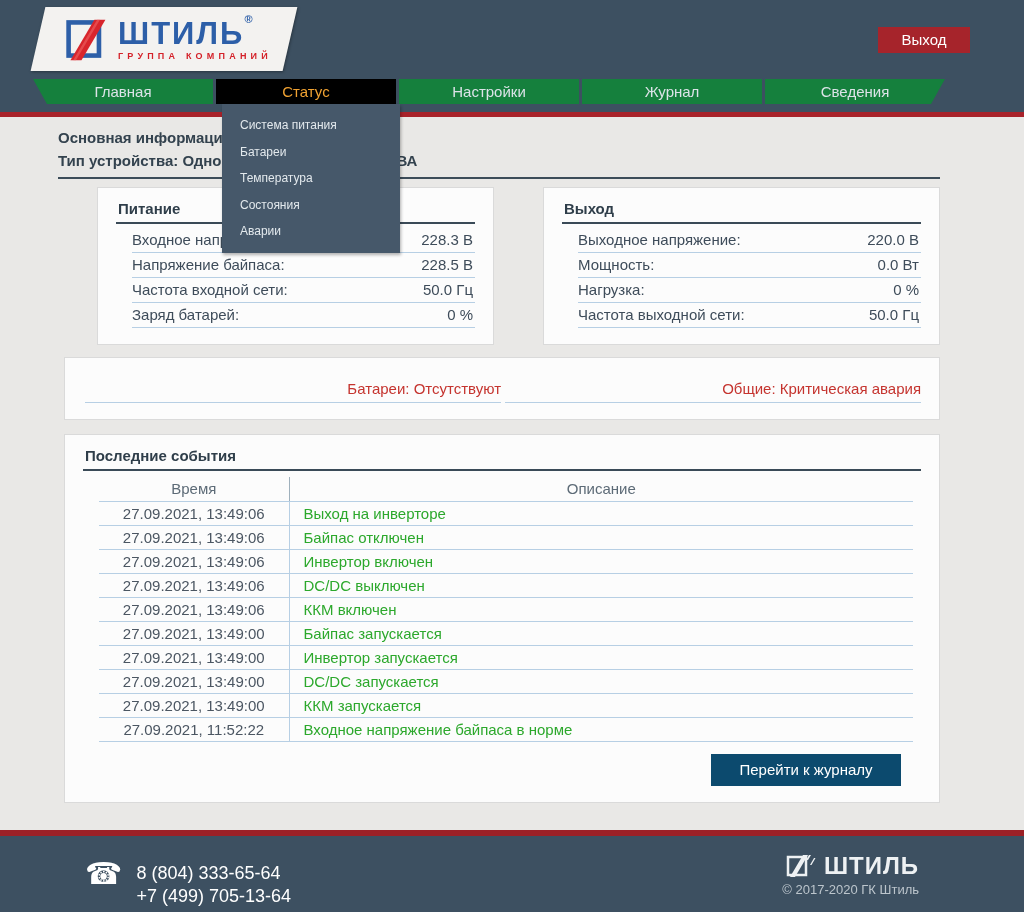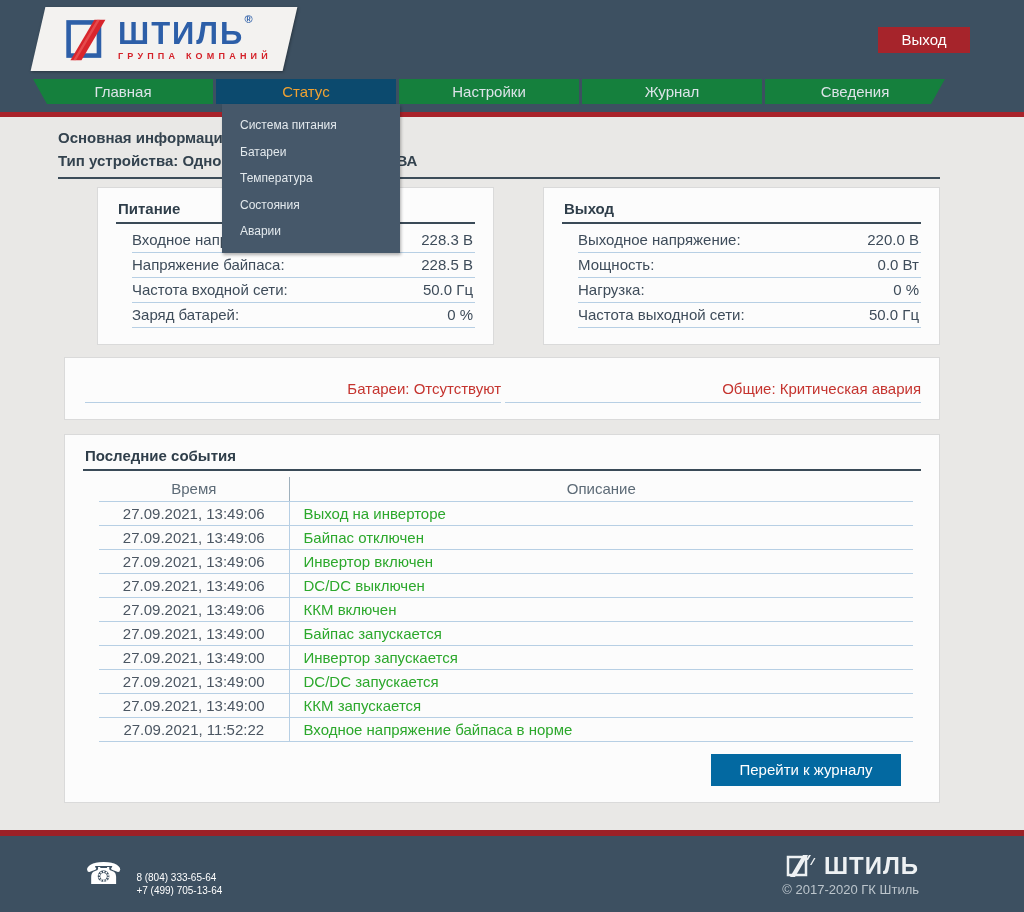--- a/index.html
+++ b/index.html
@@ -33,21 +33,21 @@
     border:none; cursor:pointer;
   }
 
   .nav-row { position:absolute; left:33px; top:79px; display:flex; gap:3px; }
   .nav-item {
     width:180px; height:25px; line-height:25px; text-align:center;
     background:#15803d; color:#dce3e8; font-size:15px; cursor:pointer;
   }
   .nav-item.first { clip-path:polygon(0 0,100% 0,100% 100%,14px 100%); }
   .nav-item.last  { clip-path:polygon(0 0,100% 0,calc(100% - 14px) 100%,0 100%); }
-  .nav-item.active { background:#0c4a6e; color:#f0a232; }
+  .nav-item.active { background:#000000; color:#f0a232; }
 
   
   .dropdown {
     position:absolute; left:222px; top:104px; width:178px; z-index:50;
     background:#46586a; padding:8px 0 8px 0;
     box-shadow:1px 2px 3px rgba(0,0,0,.3);
   }
   .dropdown-item {
     height:26.5px; line-height:26.5px; padding-left:18px;
     color:#e3e9ed; font-size:12px; cursor:pointer;
@@ -88,34 +88,34 @@
     border-bottom:1px solid #b7cfe4;
   }
   .events-table th.col-time { width:190px; border-right:1px solid #9fb0bc; }
   .events-table td { font-size:15px; height:24px; border-bottom:1px solid #b7cfe4; }
   .events-table td.cell-time { text-align:center; color:#4b5662; border-right:1px solid #b7cfe4; }
   .events-table td.cell-desc { padding-left:14px; color:#2ca82c; }
 
   .journal-btn-row { text-align:right; margin:12px 20px 0 0; }
   .journal-btn {
     display:inline-block; width:190px; height:32px; line-height:32px;
-    background:#0369a1; color:#fff; font-size:15px; text-align:center;
+    background:#0c4a6e; color:#fff; font-size:15px; text-align:center;
     border:none; cursor:pointer;
   }
 
   
   .site-footer { flex:0 0 auto; height:82px; background:#3d5061; position:relative; }
   .red-line-bottom { height:6px; width:100%; background:#9c2026; }
   .footer-inner {
     height:76px; display:flex; align-items:center; justify-content:space-between;
     padding:0 105px 0 85px;
   }
   .phone-block { display:flex; align-items:center; gap:14px; }
   .phone-icon { color:#fff; font-size:30px; line-height:1; }
-  .phone-lines { color:#fff; font-size:10px; line-height:1.25;margin-top:21px; }
+  .phone-lines { color:#fff; font-size:18px; line-height:1.25;margin-top:21px; }
   .footer-brand-block { text-align:right; }
   .footer-brand-row { display:flex; align-items:center; justify-content:flex-end; gap:8px; }
   .footer-brand { color:#eef1f3; font-size:24px; font-weight:bold; letter-spacing:1px; }
   .footer-copy { color:#bcc5cc; font-size:13px; margin-top:2px; }
 </style>
 </head>
 <body>
 
 <header class="site-header">
   <div class="logo-plate">

